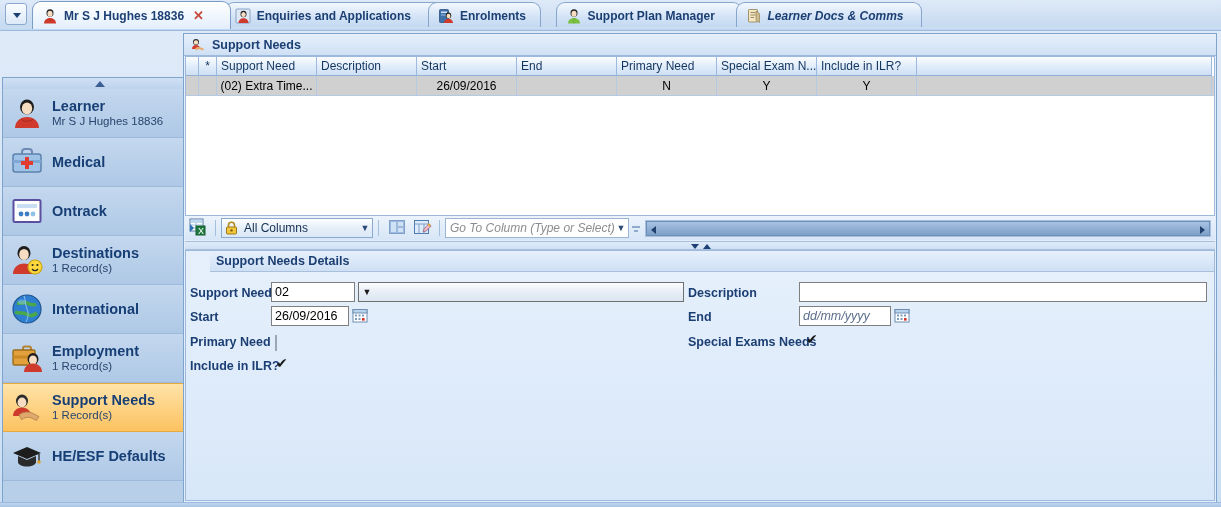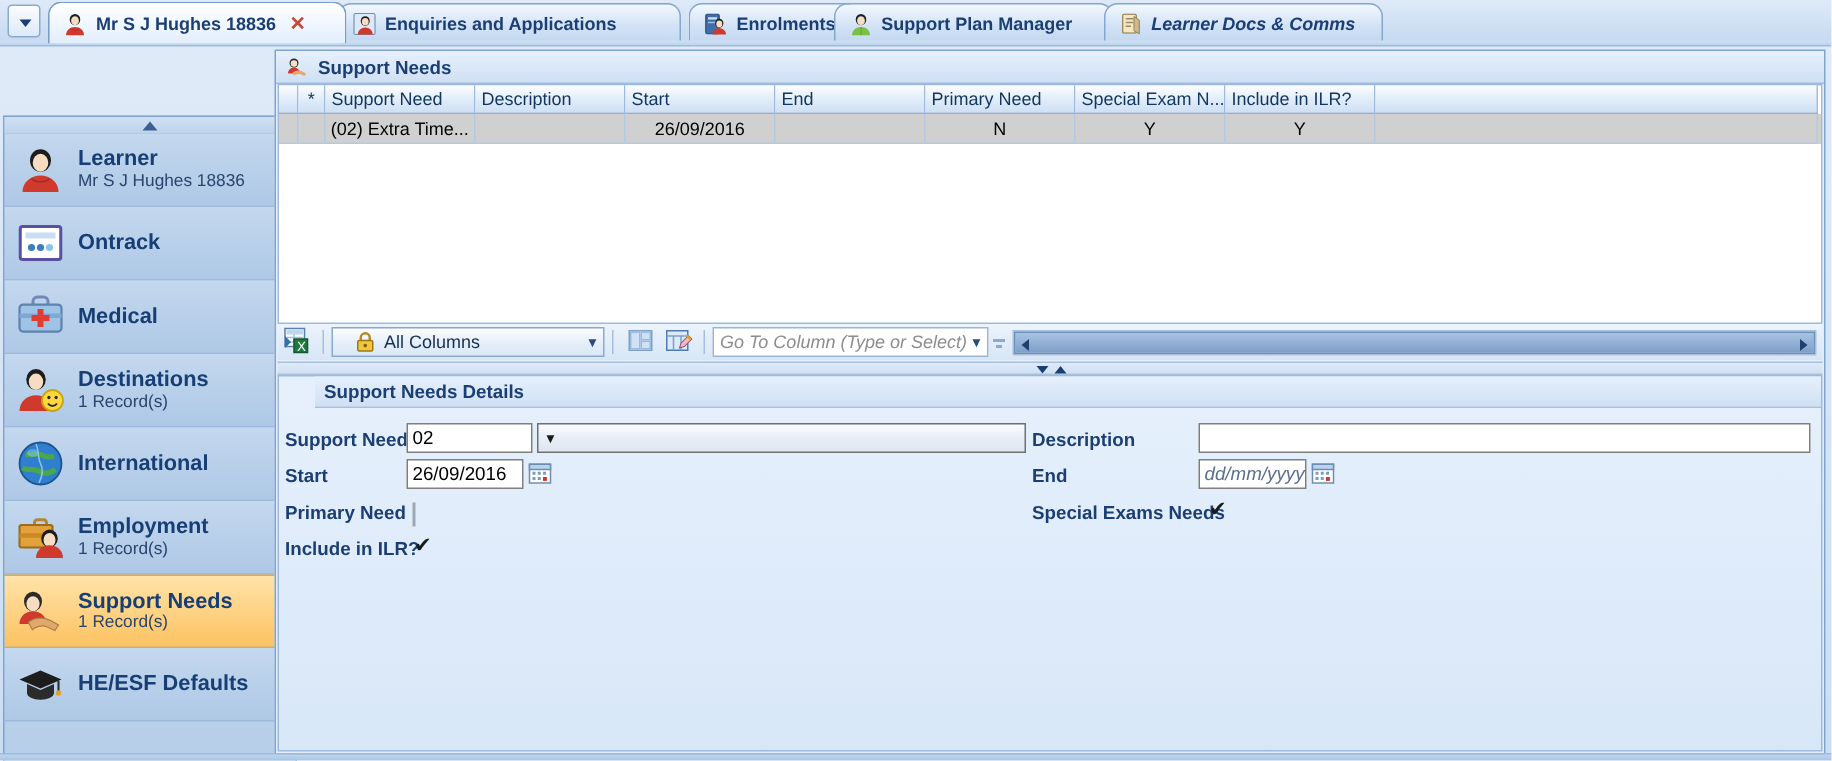--- a/index.html
+++ b/index.html
@@ -375,21 +375,21 @@
         </div>
         <div class="tab" style="left: 224.7px; width: 229.8px;">
           <span class="ticon"><svg width="16" height="16" viewBox="0 0 32 32">
               <rect x="2" y="2" width="28" height="28" rx="2" fill="#dfe9f6" stroke="#6d8fb5" stroke-width="1.5"></rect>
               <ellipse cx="17" cy="12" rx="6" ry="6.5" fill="#1d1d1d"></ellipse>
               <ellipse cx="17" cy="13" rx="4.5" ry="5" fill="#f6ddc1"></ellipse>
               <path d="M7 30c0-5.5 4.5-9.5 10-9.5S27 24.5 27 30z" fill="#cf3a2d"></path>
             </svg></span>
           <span class="t-label">Enquiries and Applications</span>
         </div>
-        <div class="tab" style="left: 459px; width: 113px;">
+        <div class="tab" style="left: 428px; width: 113px;">
           <span class="ticon"><svg width="16" height="16" viewBox="0 0 32 32">
               <rect x="3" y="3" width="18" height="26" rx="2" fill="#3f6fa8" stroke="#274c78" stroke-width="1.5"></rect>
               <rect x="6" y="7" width="12" height="3" fill="#cfe2f5"></rect>
               <rect x="6" y="13" width="12" height="2" fill="#9bc0e2"></rect>
               <ellipse cx="21" cy="15" rx="5.5" ry="6" fill="#1d1d1d"></ellipse>
               <ellipse cx="21" cy="16" rx="4" ry="4.6" fill="#f6ddc1"></ellipse>
               <path d="M12 30c0-5 4-8.5 9-8.5s9 3.5 9 8.5z" fill="#cf3a2d"></path>
             </svg></span>
           <span class="t-label">Enrolments</span>
         </div>
@@ -427,37 +427,37 @@
             <span class="sicon"><svg width="32" height="32" viewBox="0 0 32 32">
                 <ellipse cx="16" cy="10" rx="7" ry="7.5" fill="#1d1d1d"></ellipse>
                 <ellipse cx="16" cy="11.5" rx="5.2" ry="6" fill="#f6ddc1"></ellipse>
                 <path d="M4 31c0-6.4 5.4-11 12-11s12 4.6 12 11z" fill="#cf3a2d"></path>
                 <path d="M10 22c2 3 10 3 12 0" fill="none" stroke="#a82a21" stroke-width="1"></path>
               </svg></span>
             <span class="stext"><span class="stitle">Learner</span><div class="ssub">Mr S J Hughes 18836</div></span>
           </div>
           <div class="sitem">
             <span class="sicon"><svg width="32" height="32" viewBox="0 0 32 32">
+                <path d="M11 8V6a3 3 0 013-3h4a3 3 0 013 3v2" fill="none" stroke="#6f8ab5" stroke-width="2"></path>
+                <rect x="2" y="8" width="28" height="18" rx="2.5" fill="#9fc3e6" stroke="#5d82ad" stroke-width="1.5"></rect>
+                <rect x="2" y="14" width="28" height="3" fill="#7fa9d4"></rect>
+                <rect x="14" y="11" width="4" height="12" fill="#e23b30"></rect>
+                <rect x="10" y="15" width="12" height="4" fill="#e23b30"></rect>
+              </svg></span>
+            <span class="stext"><span class="stitle">Medical</span></span>
+          </div>
+          <div class="sitem">
+            <span class="sicon"><svg width="32" height="32" viewBox="0 0 32 32">
                 <rect x="2.5" y="5" width="27" height="22" rx="1.5" fill="#ffffff" stroke="#5a4fa0" stroke-width="2"></rect>
                 <rect x="6" y="9" width="20" height="4" fill="#c9def3"></rect>
                 <circle cx="10" cy="19" r="2.4" fill="#3d7fc1"></circle>
                 <circle cx="16" cy="19" r="2.4" fill="#3d7fc1"></circle>
                 <circle cx="22" cy="19" r="2.4" fill="#8fc3ea"></circle>
               </svg></span>
             <span class="stext"><span class="stitle">Ontrack</span></span>
-          </div>
-          <div class="sitem">
-            <span class="sicon"><svg width="32" height="32" viewBox="0 0 32 32">
-                <path d="M11 8V6a3 3 0 013-3h4a3 3 0 013 3v2" fill="none" stroke="#6f8ab5" stroke-width="2"></path>
-                <rect x="2" y="8" width="28" height="18" rx="2.5" fill="#9fc3e6" stroke="#5d82ad" stroke-width="1.5"></rect>
-                <rect x="2" y="14" width="28" height="3" fill="#7fa9d4"></rect>
-                <rect x="14" y="11" width="4" height="12" fill="#e23b30"></rect>
-                <rect x="10" y="15" width="12" height="4" fill="#e23b30"></rect>
-              </svg></span>
-            <span class="stext"><span class="stitle">Medical</span></span>
           </div>
           <div class="sitem">
             <span class="sicon"><svg width="32" height="32" viewBox="0 0 32 32">
                 <ellipse cx="13" cy="9" rx="6.5" ry="7" fill="#1d1d1d"></ellipse>
                 <ellipse cx="13" cy="10.5" rx="4.8" ry="5.5" fill="#f6ddc1"></ellipse>
                 <path d="M2 30c0-6 4.9-10.5 11-10.5S24 24 24 30z" fill="#cf3a2d"></path>
                 <circle cx="24" cy="23" r="7" fill="#ffd83b" stroke="#c9a413" stroke-width="1.2"></circle>
                 <circle cx="21.6" cy="21" r="1.1" fill="#2b2b2b"></circle>
                 <circle cx="26.4" cy="21" r="1.1" fill="#2b2b2b"></circle>
                 <path d="M21 25c1.6 2.2 4.4 2.2 6 0" fill="none" stroke="#2b2b2b" stroke-width="1.3"></path>
@@ -560,21 +560,21 @@
             <rect x="3" y="2" width="11" height="3" fill="#bcd7ef"></rect>
             <line x1="3" y1="7" x2="14" y2="7" stroke="#9dc0e0"></line>
             <line x1="3" y1="10" x2="14" y2="10" stroke="#9dc0e0"></line>
             <line x1="8" y1="5" x2="8" y2="13" stroke="#9dc0e0"></line>
             <path d="M3 11l4 4-4 4z" fill="#2f6fb5" transform="translate(-1,-5)"></path>
             <rect x="8" y="8" width="9" height="9" fill="#1f7a3f" stroke="#145a2c"></rect>
             <text x="10" y="16" font-size="9" fill="#fff" font-family="Liberation Sans, sans-serif">X</text>
           </svg>
         </div>
         <div class="tb-sep"></div>
-        <div class="combo" style="width:182px;padding-left:12px;">
+        <div class="combo" style="width:152px;">
           <span style="width:18px;display:flex;justify-content:center;">
             <svg width="13" height="14" viewBox="0 0 13 14">
               <path d="M3.5 6V4.2a3 3 0 016 0V6" fill="none" stroke="#b38b1e" stroke-width="1.6"></path>
               <rect x="1.5" y="6" width="10" height="7" rx="1" fill="#f2c63c" stroke="#9c7a18"></rect>
               <circle cx="6.5" cy="9.4" r="1.2" fill="#7a5f10"></circle>
             </svg>
           </span>
           <span class="cv">All Columns</span>
           <span class="carr">▼</span>
         </div>
@@ -681,21 +681,21 @@
         <div class="fld" style="left:613px; top:31px;">
           <div class="textbox" style="width:408px;">
             <span></span>
           </div>
         </div>
 
         <div class="fld" style="left:502px; top:59px;">
           <span class="flabel">End</span>
         </div>
         <div class="fld" style="left:613px; top:55px; display:flex; align-items:center;">
-          <div class="textbox ph" style="width:72px;">
+          <div class="textbox ph" style="width:92px;">
             <span id="end-ph">dd/mm/yyyy</span>
           </div>
           <span class="calbtn" style="margin-left:3px;">
             <svg width="16" height="15" viewBox="0 0 16 15">
               <rect x="1" y="1.5" width="14" height="12.5" fill="#ffffff" stroke="#6f8db0"></rect>
               <rect x="1" y="1.5" width="14" height="3.5" fill="#b7d3ee" stroke="#6f8db0"></rect>
               <g fill="#7e9cbd">
                 <rect x="3" y="6.5" width="2" height="2"></rect>
                   <rect x="6.5" y="6.5" width="2" height="2"></rect>
                   <rect x="10" y="6.5" width="2" height="2"></rect>

